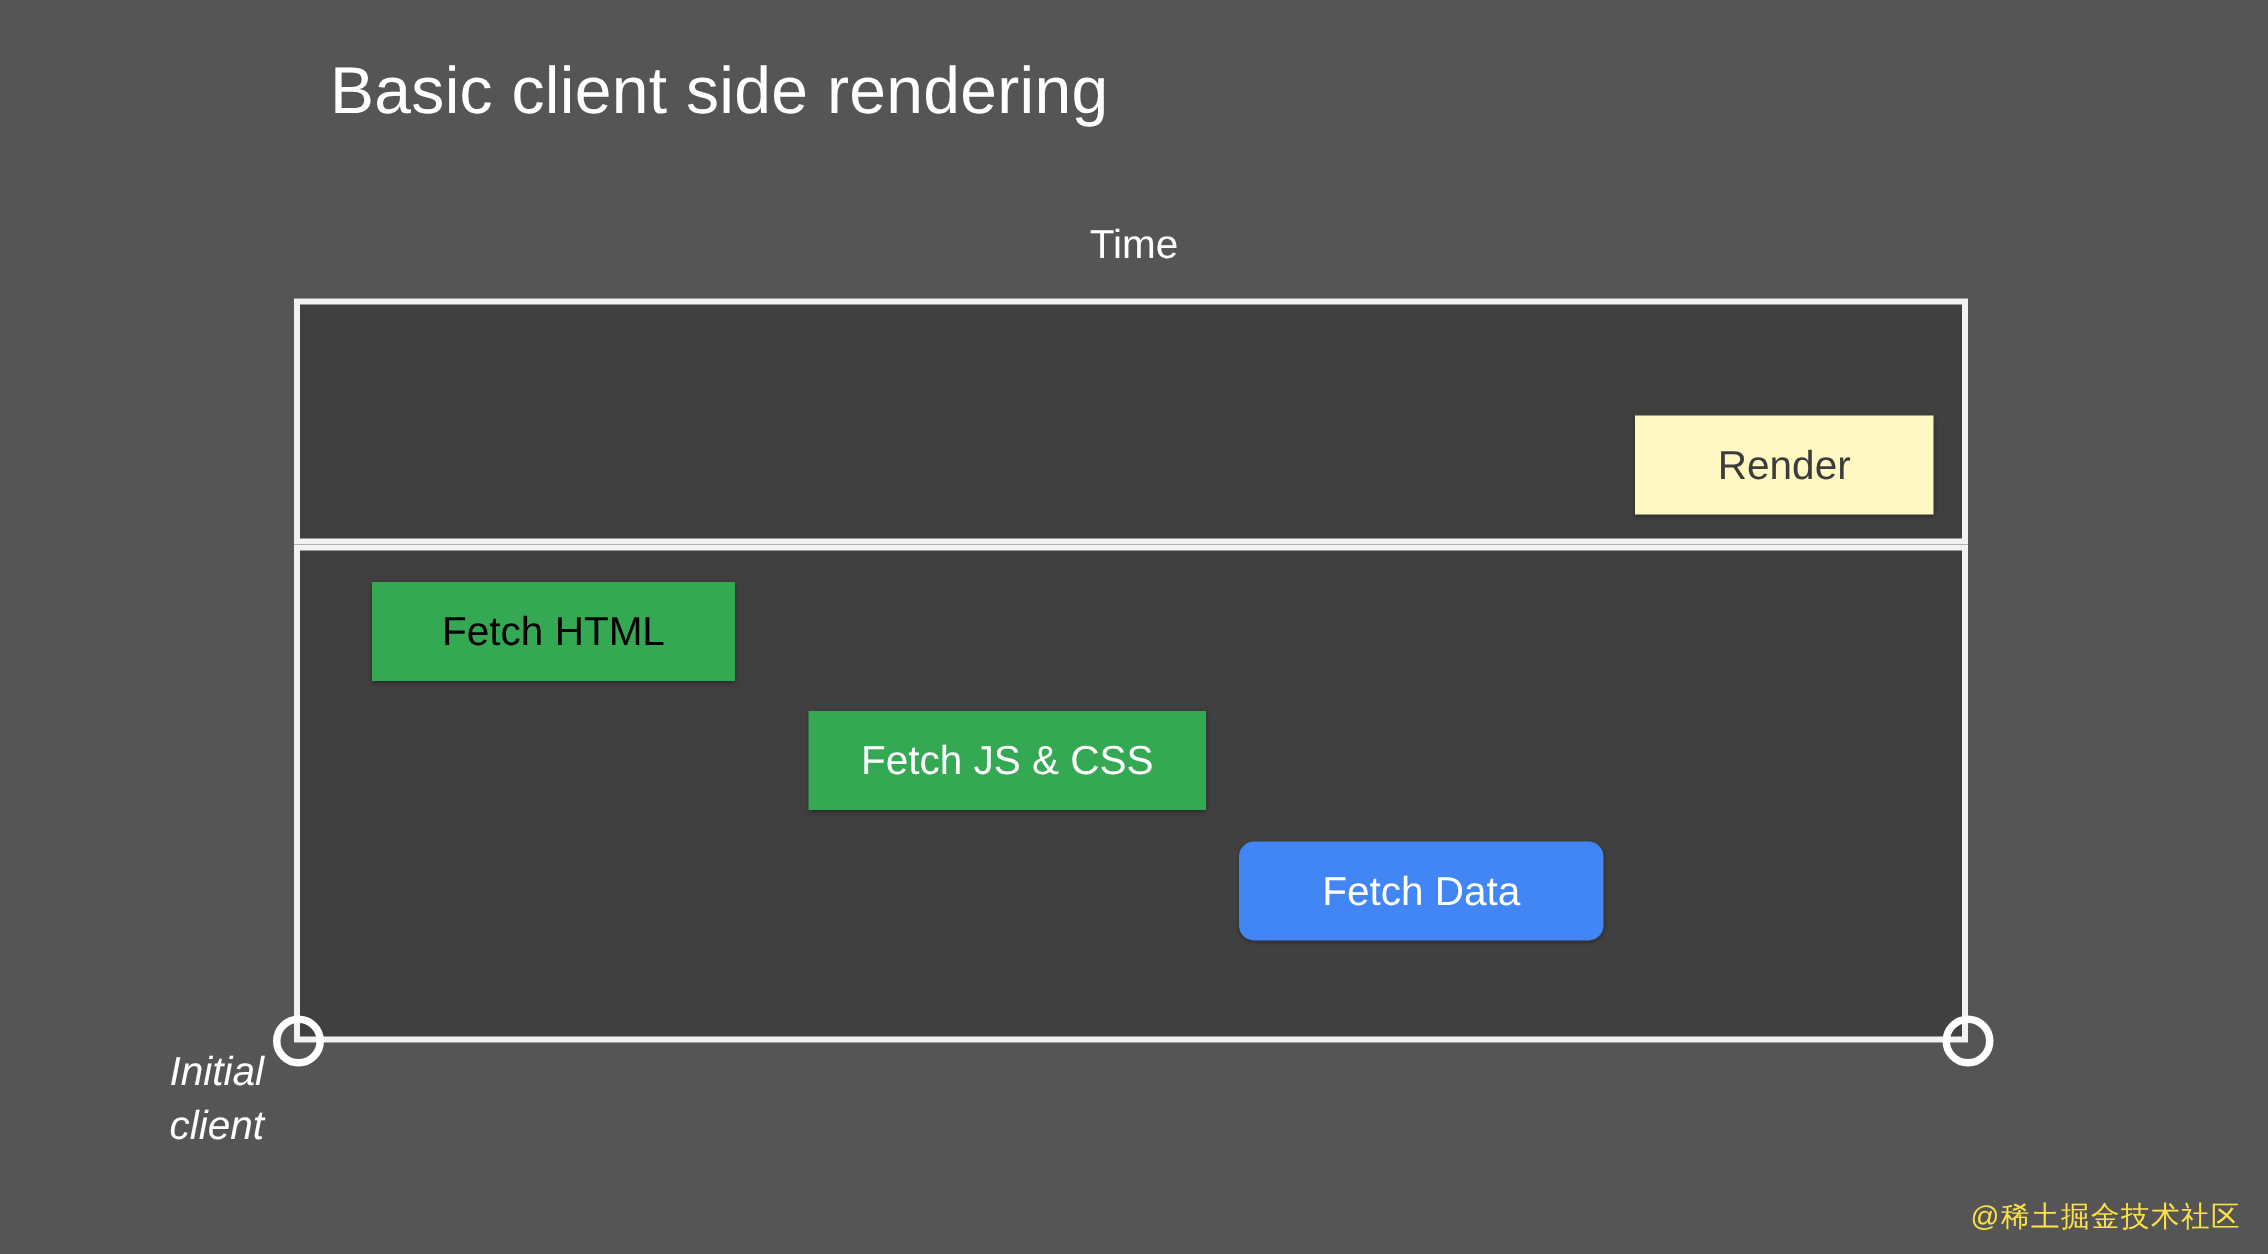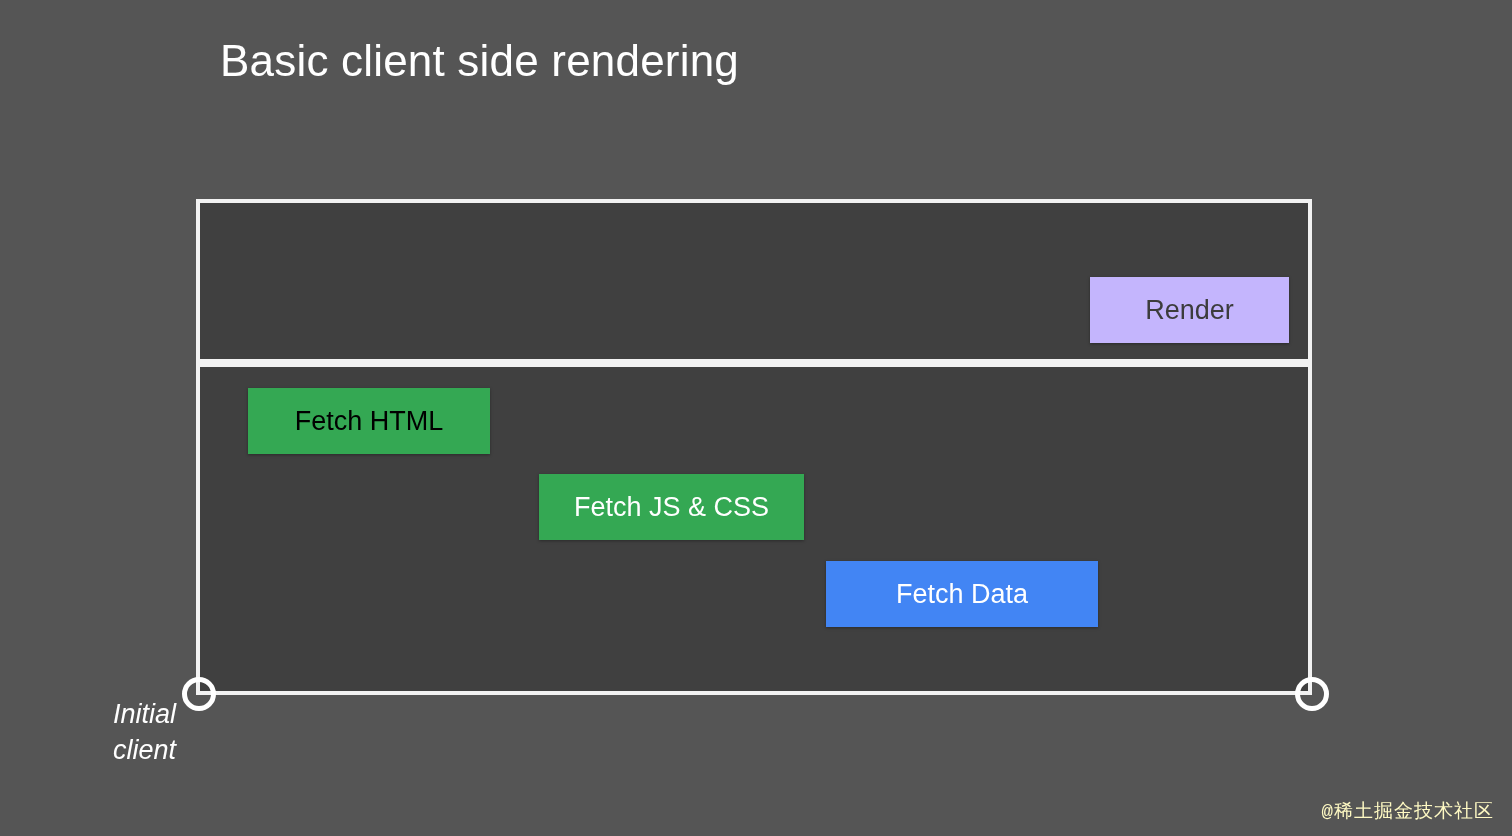--- a/index.html
+++ b/index.html
@@ -108,48 +108,48 @@
     box-sizing: border-box;
     box-shadow: 0 1px 3px rgba(0,0,0,0.35);
   }
 
   
   .watermark {
     position: absolute;
     right: 18px;
     bottom: 12px;
     font-size: 19px;
-    color: #fef9c3;
+    color: #fde047;
     letter-spacing: 1px;
-    font-family: Liberation Mono, monospace;
   }
 </style>
 </head>
 <body style="background: rgb(85, 85, 85);">
 
 <div id="slide">
 
   <div class="slide-title">Basic client side rendering</div>
 
+  <div class="time-label">Time</div>
 
   <div class="panel panel-top"></div>
 
   <div class="panel panel-bottom"></div>
 
   <div id="task-layer">
-      <div class="task-bar" style="left: 1090px; top: 277px; width: 199px; height: 66px; background: #c4b5fd; color: rgb(60, 60, 60);">
+      <div class="task-bar" style="left: 1090px; top: 277px; width: 199px; height: 66px; background: #fef9c3; color: rgb(60, 60, 60);">
         <span>Render</span>
       </div>
       <div class="task-bar" style="left: 248px; top: 388px; width: 242px; height: 66px; background: rgb(52, 168, 83); color: #000000;">
         <span>Fetch HTML</span>
       </div>
       <div class="task-bar" style="left: 539px; top: 474px; width: 265px; height: 66px; background: rgb(52, 168, 83); color: rgb(255, 255, 255);">
         <span>Fetch JS &amp; CSS</span>
       </div>
-      <div class="task-bar" style="left: 826px; top: 561px; width: 272px; height: 66px; background: rgb(66, 133, 244); color: rgb(255, 255, 255);">
+      <div class="task-bar" style="left: 826px; top: 561px; width: 243px; height: 66px; background: rgb(66, 133, 244); color: rgb(255, 255, 255); border-radius: 10px;">
         <span>Fetch Data</span>
       </div>
     </div>
 
   <div class="endpoint endpoint-left"></div>
 
   <div class="endpoint endpoint-right"></div>
 
   <div class="endpoint-caption caption-left">
     <div>Initial</div>

